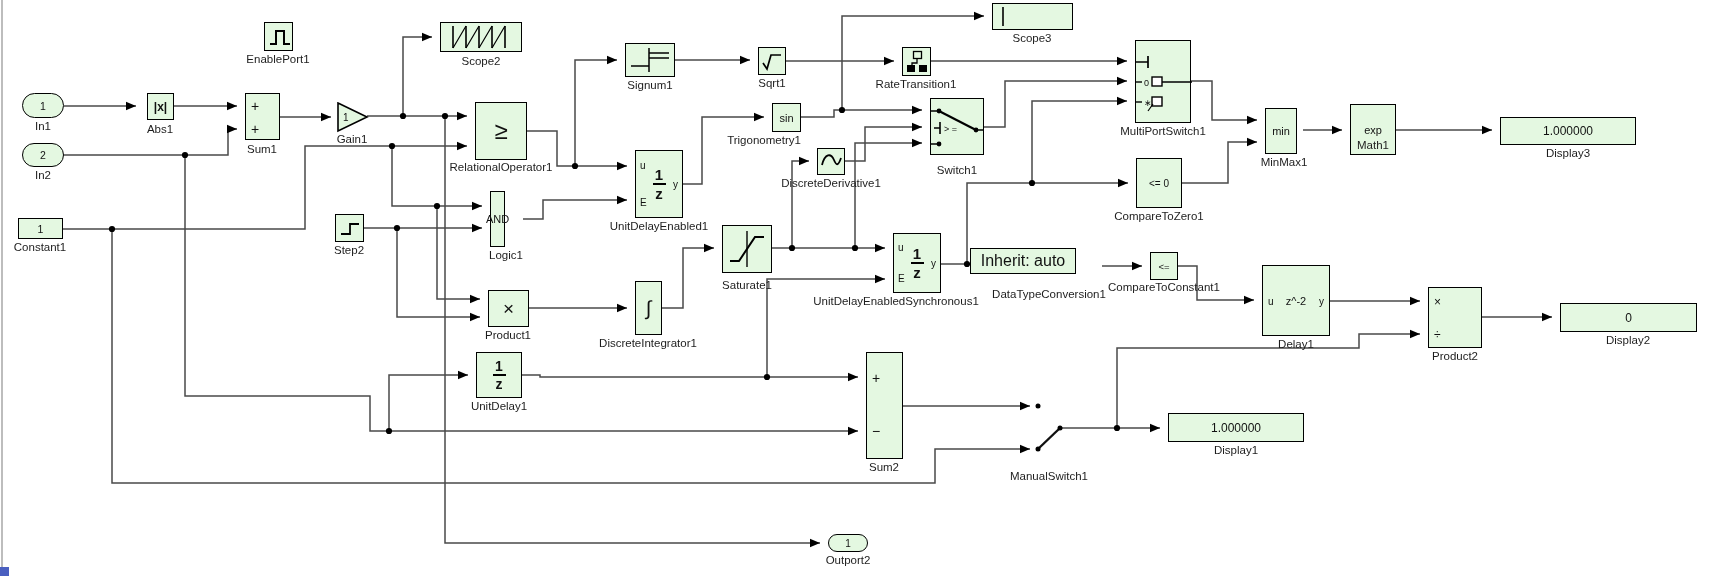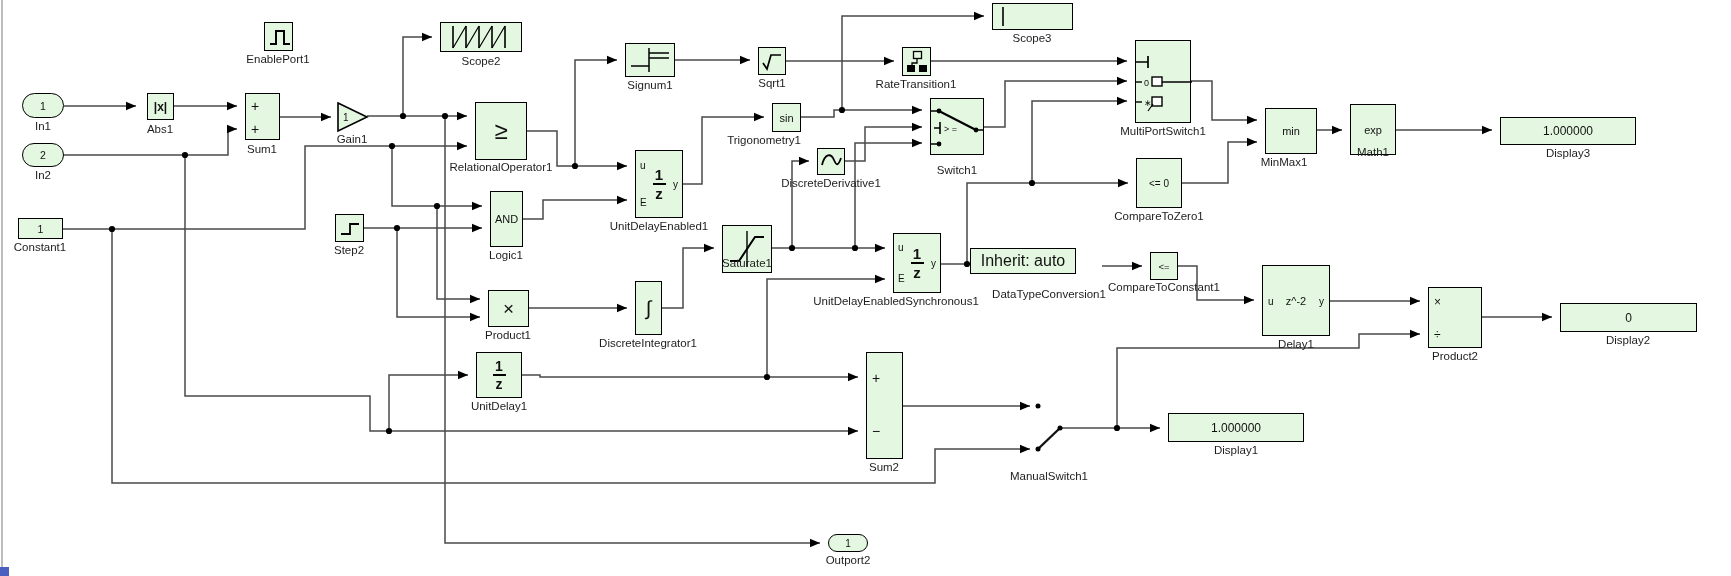--- a/index.html
+++ b/index.html
@@ -200,21 +200,21 @@
     <polygon points="1,1 30,15 1,29" fill="#e4f8e1" stroke="#000" stroke-width="1.6"></polygon>
     <text x="6" y="19" font-size="10" fill="#111">1</text>
   </svg>
   <div class="lbl" style="left:352px;top:133px">Gain1</div>
 
   <div class="blk" style="left:475px;top:102px;width:52px;height:58px;font-size:24px">
       <span>≥</span>
     </div>
   <div class="lbl" style="left:501px;top:161px">RelationalOperator1</div>
 
-  <div class="blk" style="left:490px;top:191px;width:33px;height:56px;font-size:11px">
+  <div class="blk" style="left:490px;top:191px;width:15px;height:56px;font-size:11px">
       <span>AND</span>
     </div>
   <div class="lbl" style="left:506px;top:249px">Logic1</div>
 
   <div class="blk" style="left:335px;top:214px;width:29px;height:28px">
     <svg class="icon-svg" width="26" height="24">
         <path d="M4,18 H13 V8 H22" stroke-width="1.8"></path>
       </svg>
   </div>
   <div class="lbl" style="left:349px;top:244px">Step2</div>
@@ -256,21 +256,21 @@
       <span>∫</span>
     </div>
   <div class="lbl" style="left:648px;top:337px">DiscreteIntegrator1</div>
 
   <div class="blk" style="left:722px;top:225px;width:50px;height:48px">
     <svg class="icon-svg" width="46" height="44">
       <path d="M23,4 V40" stroke-width="1.4"></path>
       <path d="M6,34 H15 L31,10 H40" stroke-width="2"></path>
     </svg>
   </div>
-  <div class="lbl" style="left:747px;top:257px">Saturate1</div>
+  <div class="lbl" style="left:747px;top:279px">Saturate1</div>
 
   <div class="blk" style="left:758px;top:47px;width:28px;height:28px">
     <svg class="icon-svg" width="24" height="24">
         <path d="M3,14 L7,20 L11,6 L21,6" stroke-width="1.7"></path>
       </svg>
   </div>
   <div class="lbl" style="left:772px;top:77px">Sqrt1</div>
 
   <div class="blk" style="left:772px;top:103px;width:29px;height:29px;font-size:11px">
       <span>sin</span>
@@ -369,29 +369,29 @@
     <span class="portlab" style="right:5px;top:50%;transform:translateY(-50%)">y</span>
   </div>
   <div class="lbl" style="left:1296px;top:338px">Delay1</div>
 
   <div class="blk" style="left:1428px;top:287px;width:54px;height:61px">
     <span class="signlab" style="top:8px;font-size:12px">×</span>
     <span class="signlab" style="top:41px;font-size:12px">÷</span>
   </div>
   <div class="lbl" style="left:1455px;top:350px">Product2</div>
 
-  <div class="blk" style="left:1265px;top:108px;width:52px;height:46px;font-size:11px">
+  <div class="blk" style="left:1265px;top:108px;width:32px;height:46px;font-size:11px">
       <span>min</span>
     </div>
   <div class="lbl" style="left:1284px;top:156px">MinMax1</div>
 
   <div class="blk" style="left:1350px;top:104px;width:46px;height:51px;font-size:11px">
       <span>exp</span>
     </div>
-  <div class="lbl" style="left:1373px;top:146px">Math1</div>
+  <div class="lbl" style="left:1373px;top:139px">Math1</div>
 
   <div class="blk disp" style="left:1500px;top:117px;width:136px;height:28px">
       <span>1.000000</span>
     </div>
   <div class="lbl" style="left:1568px;top:147px">Display3</div>
 
   <div class="blk disp" style="left:1560px;top:303px;width:137px;height:29px">
       <span>0</span>
     </div>
   <div class="lbl" style="left:1628px;top:334px">Display2</div>

